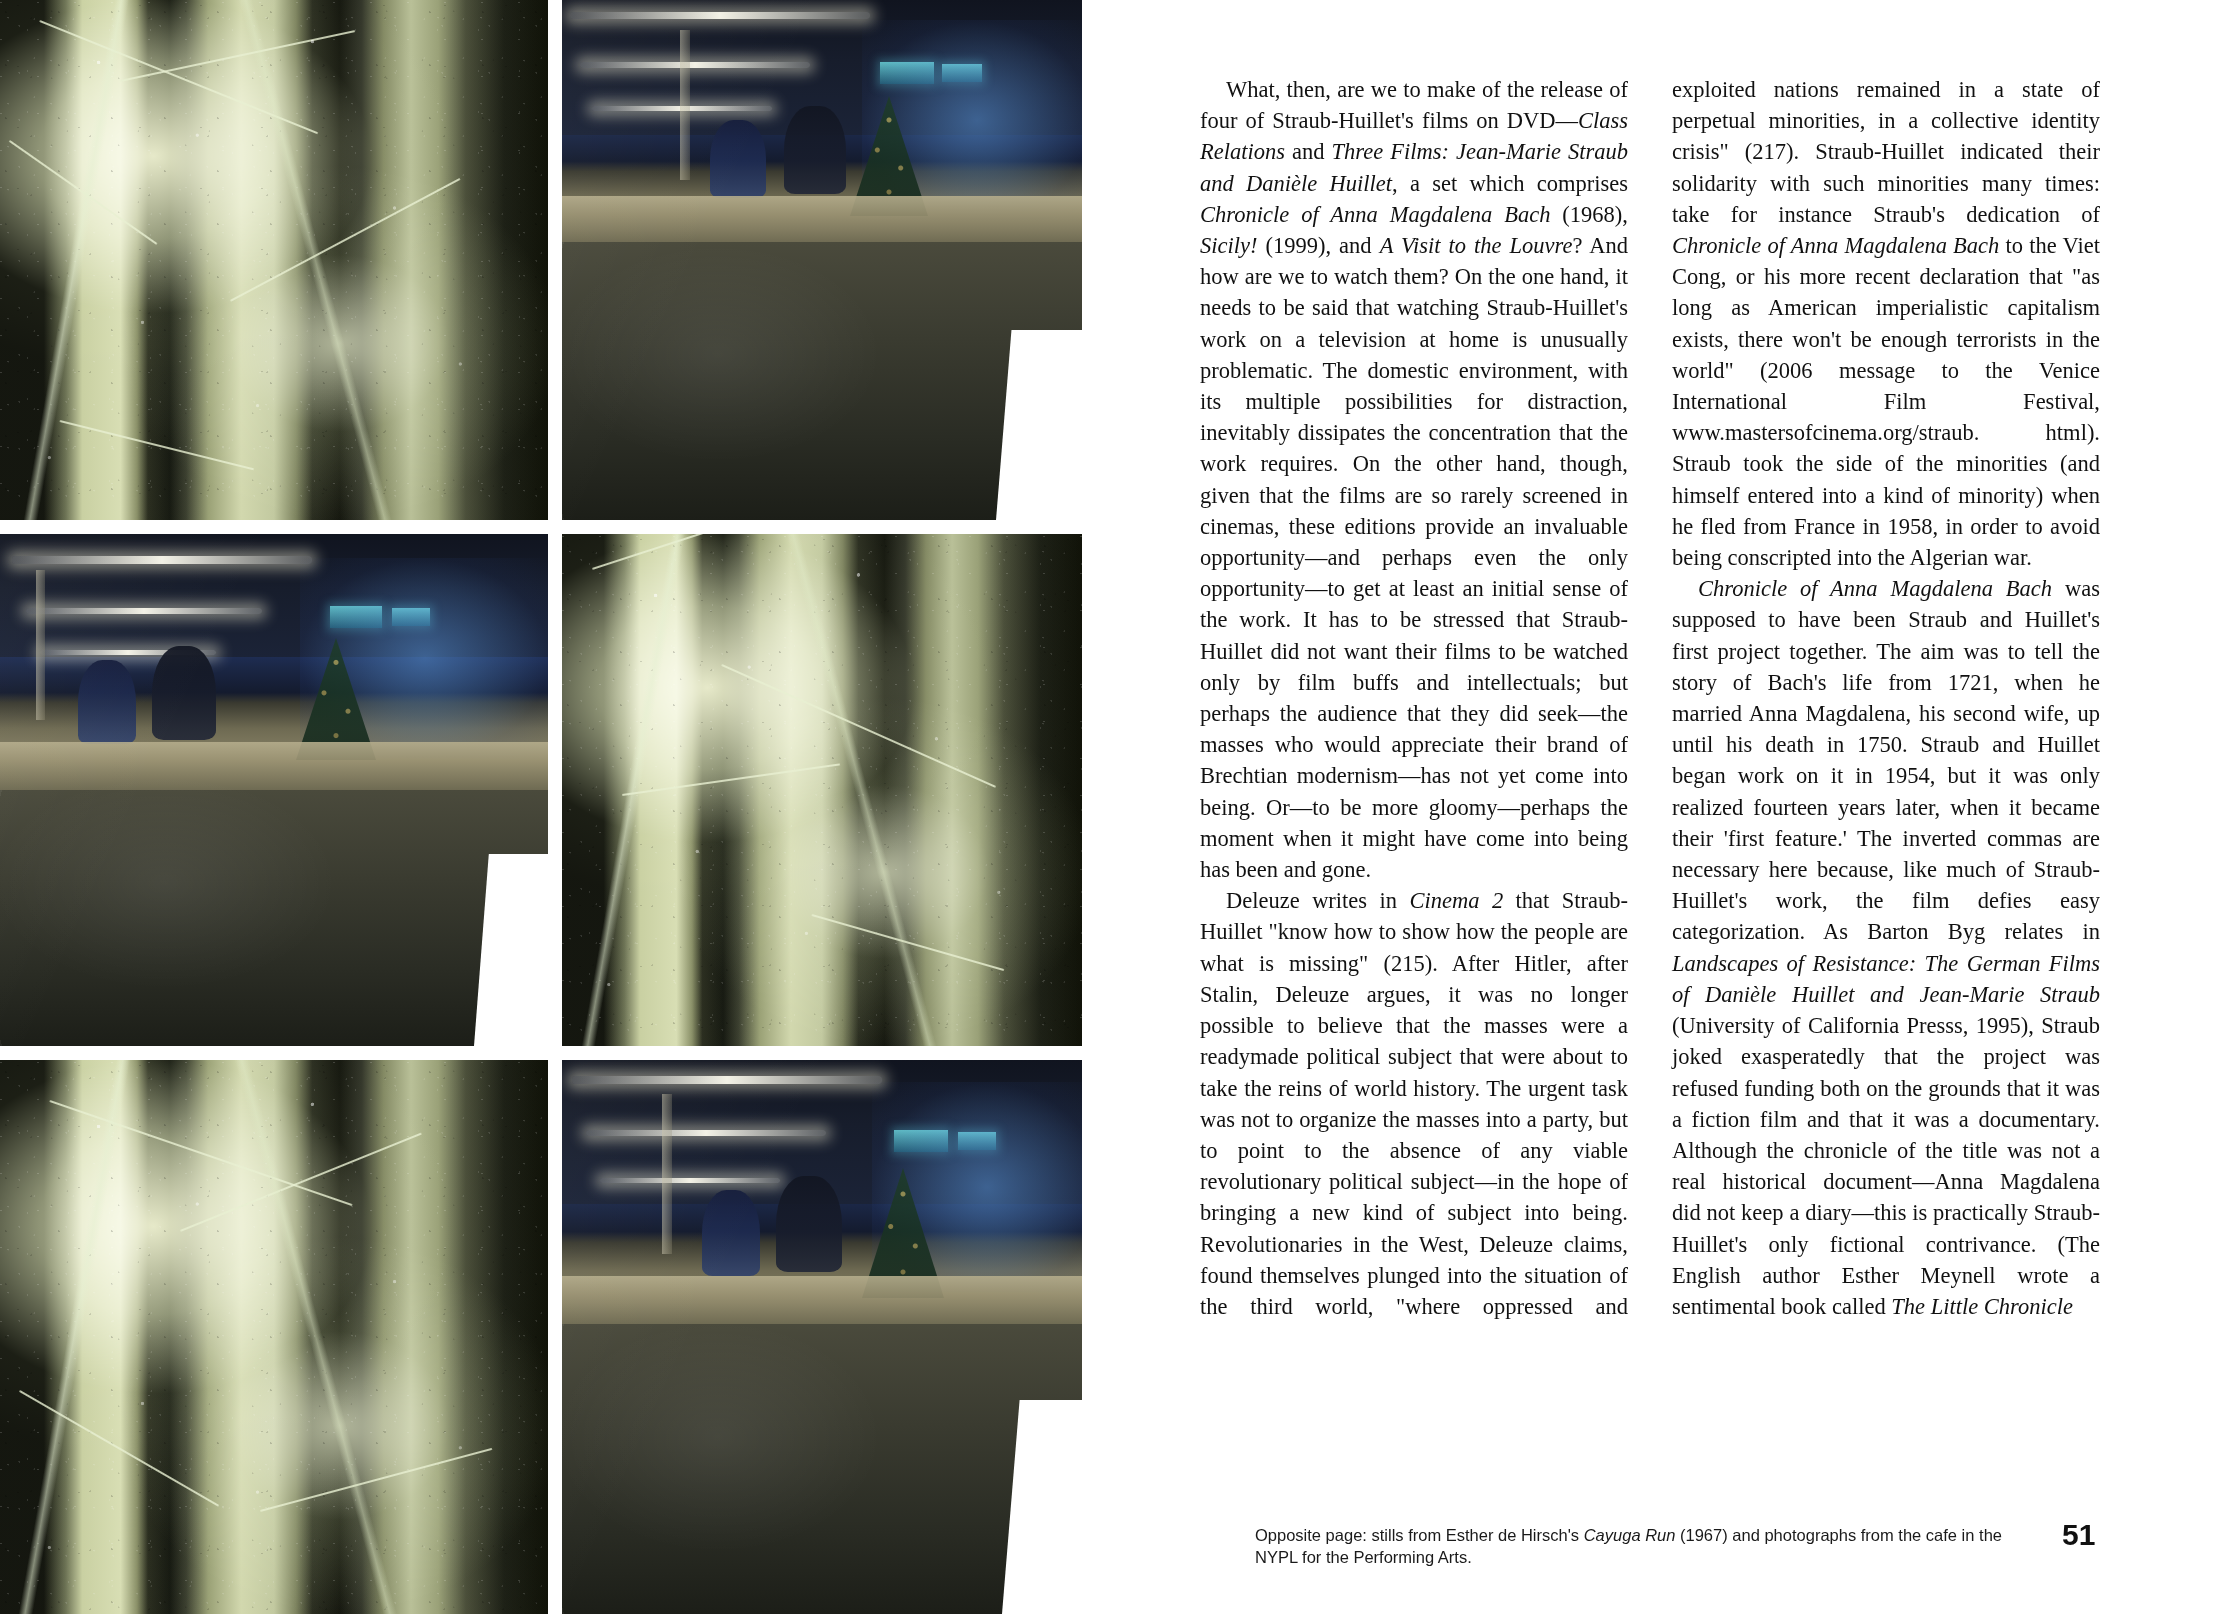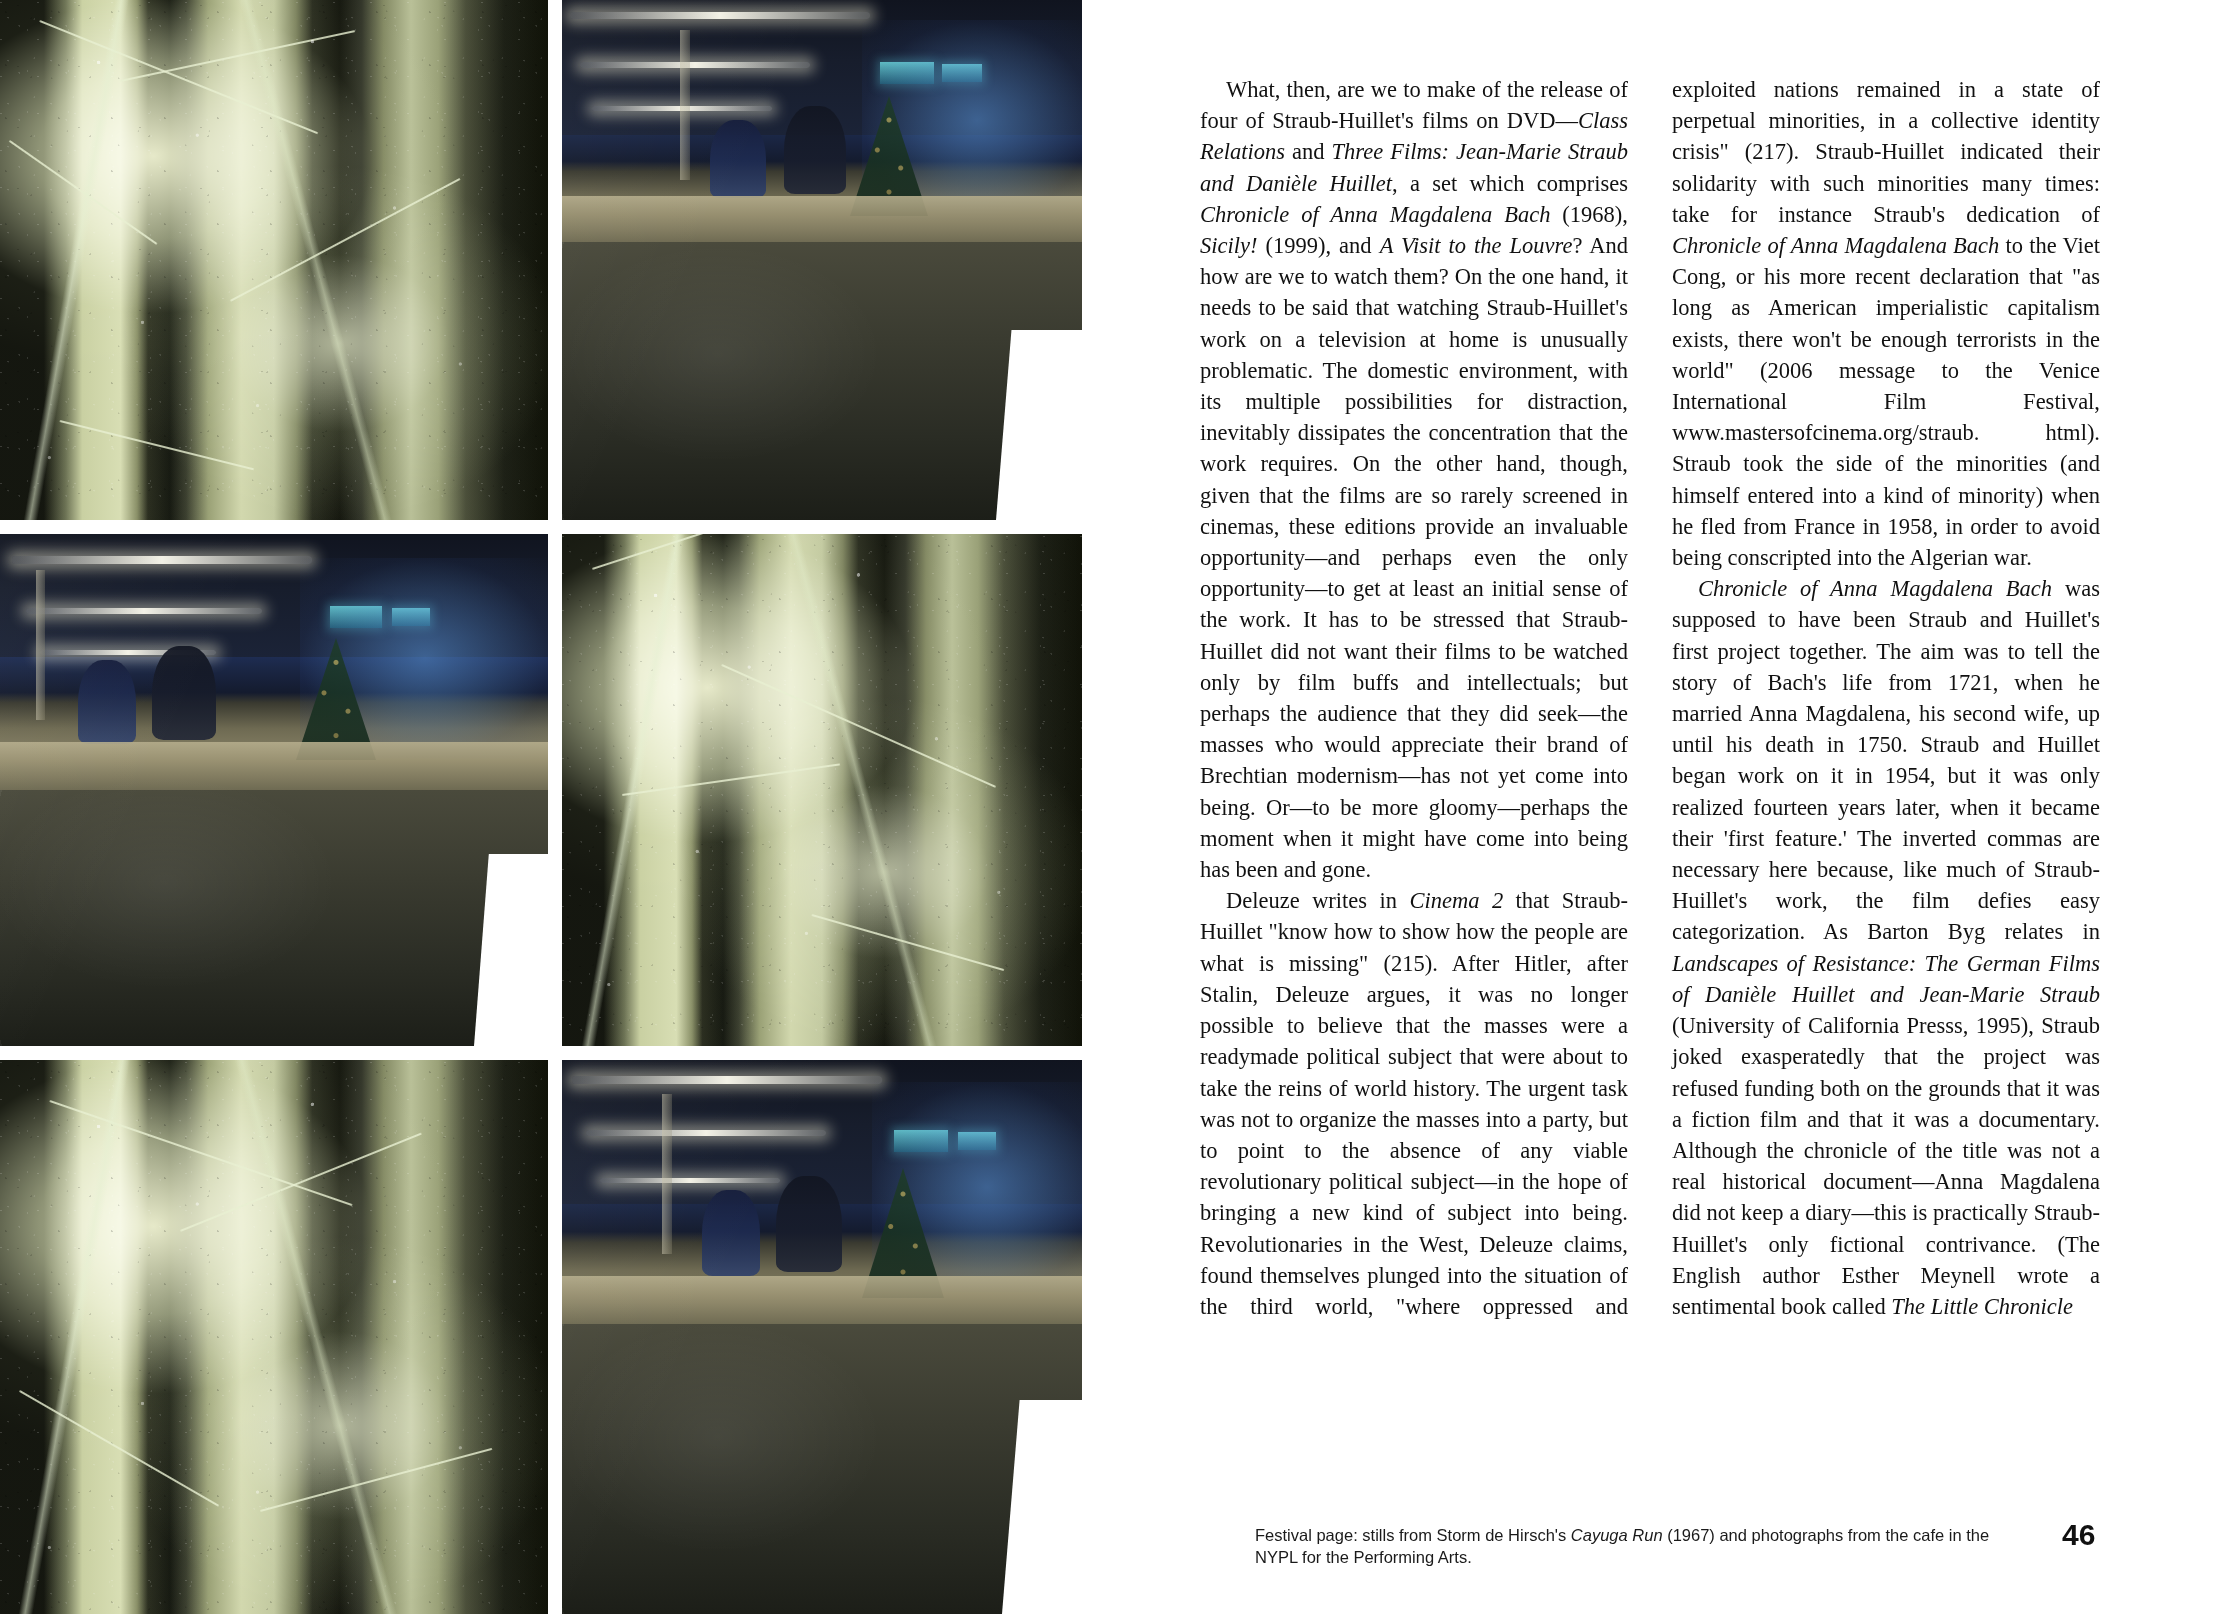--- a/index.html
+++ b/index.html
@@ -317,18 +317,18 @@
 
   <div class="text-panel">
     <div class="columns">
       <p class="indent">What, then, are we to make of the release of four of Straub-Huillet's films on DVD—<i>Class Relations</i> and <i>Three Films: Jean-Marie Straub and Danièle Huillet</i>, a set which comprises <i>Chronicle of Anna Magdalena Bach</i> (1968), <i>Sicily!</i> (1999), and <i>A Visit to the Louvre</i>? And how are we to watch them? On the one hand, it needs to be said that watching Straub-Huillet's work on a television at home is unusually problematic. The domestic environment, with its multiple possibilities for distraction, inevitably dissipates the concentration that the work requires. On the other hand, though, given that the films are so rarely screened in cinemas, these editions provide an invaluable opportunity—and perhaps even the only opportunity—to get at least an initial sense of the work. It has to be stressed that Straub-Huillet did not want their films to be watched only by film buffs and intellectuals; but perhaps the audience that they did seek—the masses who would appreciate their brand of Brechtian modernism—has not yet come into being. Or—to be more gloomy—perhaps the moment when it might have come into being has been and gone.</p>
       <p class="indent">Deleuze writes in <i>Cinema 2</i> that Straub-Huillet "know how to show how the people are what is missing" (215). After Hitler, after Stalin, Deleuze argues, it was no longer possible to believe that the masses were a readymade political subject that were about to take the reins of world history. The urgent task was not to organize the masses into a party, but to point to the absence of any viable revolutionary political subject—in the hope of bringing a new kind of subject into being. Revolutionaries in the West, Deleuze claims, found themselves plunged into the situation of the third world, "where oppressed and exploited nations remained in a state of perpetual minorities, in a collective identity crisis" (217). Straub-Huillet indicated their solidarity with such minorities many times: take for instance Straub's dedication of <i>Chronicle of Anna Magdalena Bach</i> to the Viet Cong, or his more recent declaration that "as long as American imperialistic capitalism exists, there won't be enough terrorists in the world" (2006 message to the Venice International Film Festival, www.mastersofcinema.org/straub. html). Straub took the side of the minorities (and himself entered into a kind of minority) when he fled from France in 1958, in order to avoid being conscripted into the Algerian war.</p>
       <p class="indent"><i>Chronicle of Anna Magdalena Bach</i> was supposed to have been Straub and Huillet's first project together. The aim was to tell the story of Bach's life from 1721, when he married Anna Magdalena, his second wife, up until his death in 1750. Straub and Huillet began work on it in 1954, but it was only realized fourteen years later, when it became their 'first feature.' The inverted commas are necessary here because, like much of Straub-Huillet's work, the film defies easy categorization. As Barton Byg relates in <i>Landscapes of Resistance: The German Films of Danièle Huillet and Jean-Marie Straub</i> (University of California Presss, 1995), Straub joked exasperatedly that the project was refused funding both on the grounds that it was a fiction film and that it was a documentary. Although the chronicle of the title was not a real historical document—Anna Magdalena did not keep a diary—this is practically Straub-Huillet's only fictional contrivance. (The English author Esther Meynell wrote a sentimental book called <i>The Little Chronicle</i></p>
     </div>
   </div>
 
   <div class="footnote">
-    <span>Festival page: stills from Storm de Hirsch's </span><i>Cayuga Run</i><span> (1967) and photographs from the cafe in the NYPL for the Performing Arts.</span>
+    <span>Opposite page: stills from Esther de Hirsch's </span><i>Cayuga Run</i><span> (1967) and photographs from the cafe in the NYPL for the Performing Arts.</span>
   </div>
 
-  <div class="pagenum">46</div>
+  <div class="pagenum">51</div>
 
 </div>
 
 </body></html>

